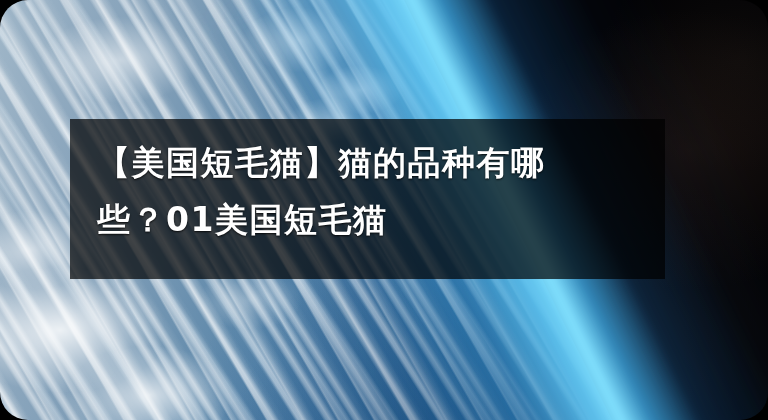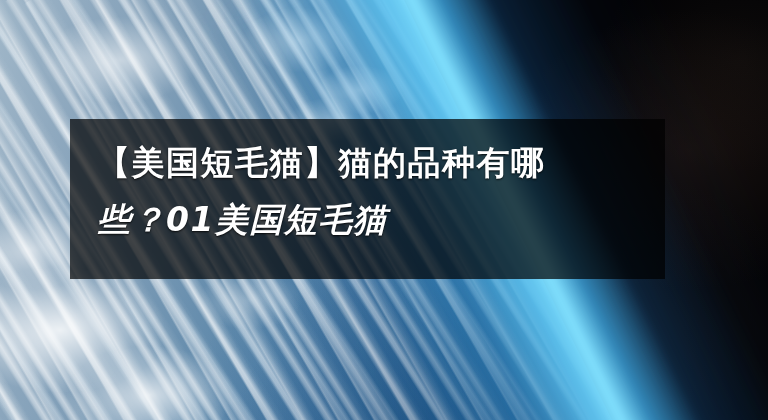--- a/index.html
+++ b/index.html
@@ -7,20 +7,21 @@
     padding: 0;
     background: #000;
   }
   #screenshot {
     position: relative;
     width: 768px;
     height: 420px;
     overflow: hidden;
     font-family: "Liberation Sans", sans-serif;
     background: #000;
+    border-radius: 28px;
   }
 
   
   .space-layer {
     position: absolute;
     inset: 0;
     background: #020204;
   }
   
   .space-haze {
@@ -216,15 +217,15 @@
     <div class="clouds c"></div>
     <div class="cloud-blobs"></div>
     <div class="earth-shade"></div>
   </div>
 
   <div class="limb-soft"></div>
   <div class="limb-glow"></div>
 
   <div class="caption-band"></div>
   <div class="caption-text">【美国短毛猫】猫的品种有哪</div>
-  <div class="caption-text" style="top:191px;font-style:italic;">些？01美国短毛猫</div>
+  <div class="caption-text" style="top:191px;">些？01美国短毛猫</div>
 
 </div>
 
 </body></html>

